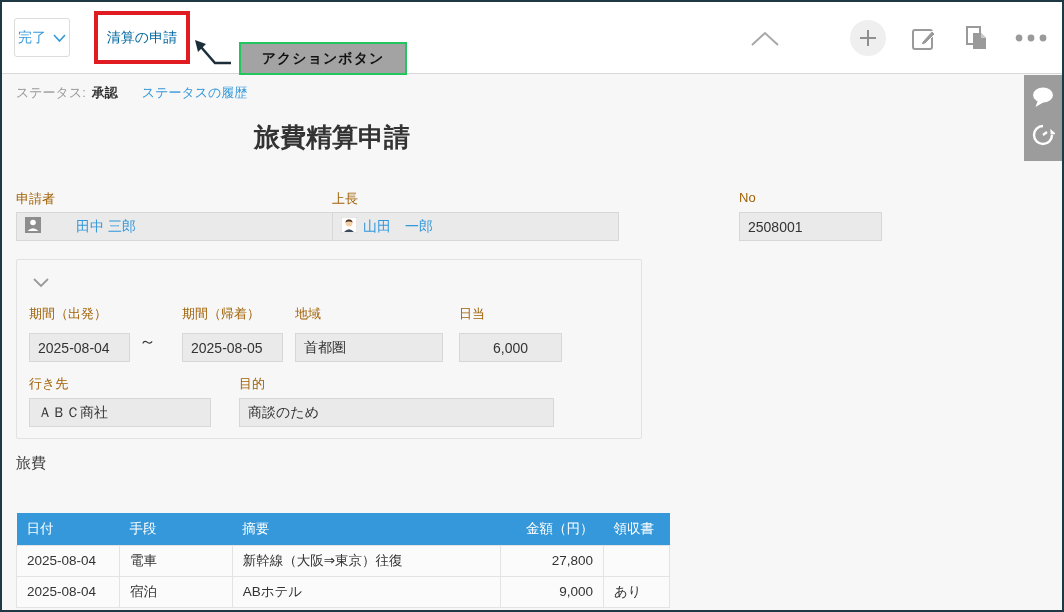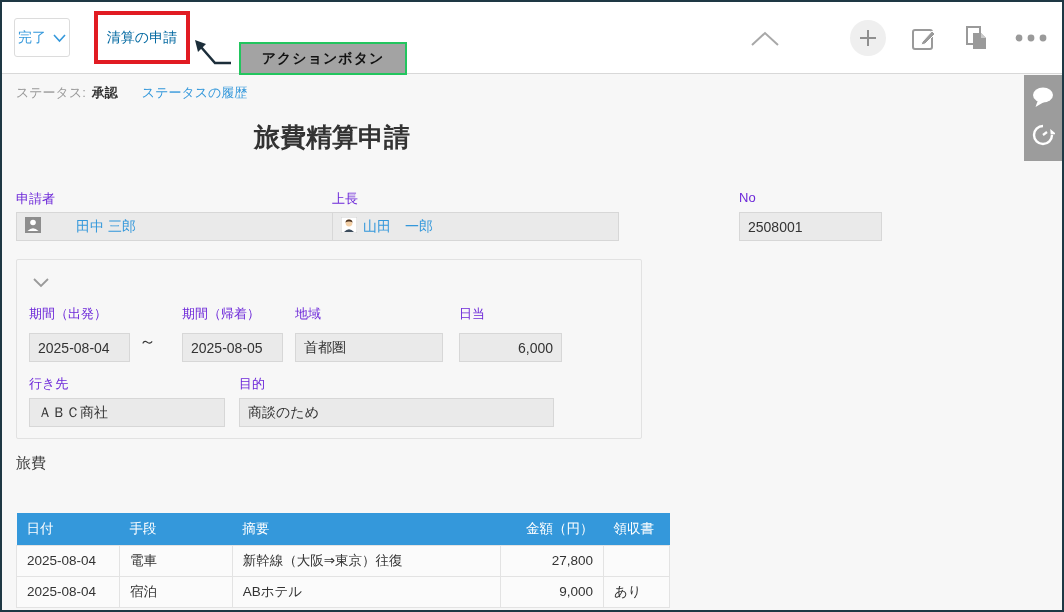--- a/index.html
+++ b/index.html
@@ -26,23 +26,23 @@
   .status-history { color:#3498db; text-decoration:none; cursor:pointer; }
 
   
   .side-bar { position:absolute; right:0; top:73px; width:38px; height:86px; background:#9c9c9c; display:flex; flex-direction:column; align-items:center; justify-content:space-evenly; }
   .side-btn { background:none; border:none; cursor:pointer; }
 
   
   .record-title { position:absolute; left:0; top:118px; width:660px; text-align:center; font-size:26px; font-weight:bold; color:#333; }
 
   
-  .f-label { position:absolute; font-size:13px; color:#6d28d9; }
+  .f-label { position:absolute; font-size:13px; color:#a16207; }
   .f-box { position:absolute; height:29px; background:#eaeaea; border:1px solid #d7d7d7; font-size:14px; color:#333; display:flex; align-items:center; padding:0 8px; }
-  .f-box.right { justify-content:flex-end; }
+  .f-box.right { justify-content:center; }
   .person-link { color:#3498db; text-decoration:none; cursor:pointer; margin-left:6px; }
   .group-box { position:absolute; left:14px; top:257px; width:626px; height:180px; border:1px solid #e2e2e2; border-radius:2px; }
   .group-toggle { position:absolute; left:30px; top:274px; background:none; border:none; cursor:pointer; }
   .tilde { position:absolute; left:137px; top:328px; font-size:17px; color:#333; }
   .subtable-label { position:absolute; left:14px; top:452px; font-size:15px; color:#404040; }
 
   
   .exp-table { position:absolute; left:14px; top:511px; width:654px; border-collapse:collapse; font-size:13.5px; }
   .exp-table th { background:#3498db; color:#fff; font-weight:normal; height:32px; text-align:left; padding:0 10px; }
   .exp-table th.num { text-align:right; }
@@ -187,21 +187,21 @@
   <div class="f-box" style="left:293px; top:331px; width:148px;">
     <span>首都圏</span>
   </div>
 
   <div class="f-label" style="left:457px; top:303px;">日当</div>
   <div class="f-box right" style="left:457px; top:331px; width:103px;">
     <span>6,000</span>
   </div>
 
   <div class="f-label" style="left:27px; top:373px;">行き先</div>
-  <div class="f-box" style="left:27px; top:396px; width:196px;">
+  <div class="f-box" style="left:27px; top:396px; width:182px;">
     <span>ＡＢＣ商社</span>
   </div>
 
   <div class="f-label" style="left:237px; top:373px;">目的</div>
   <div class="f-box" style="left:237px; top:396px; width:315px;">
     <span>商談のため</span>
   </div>
 
   <div class="subtable-label">旅費</div>
 

